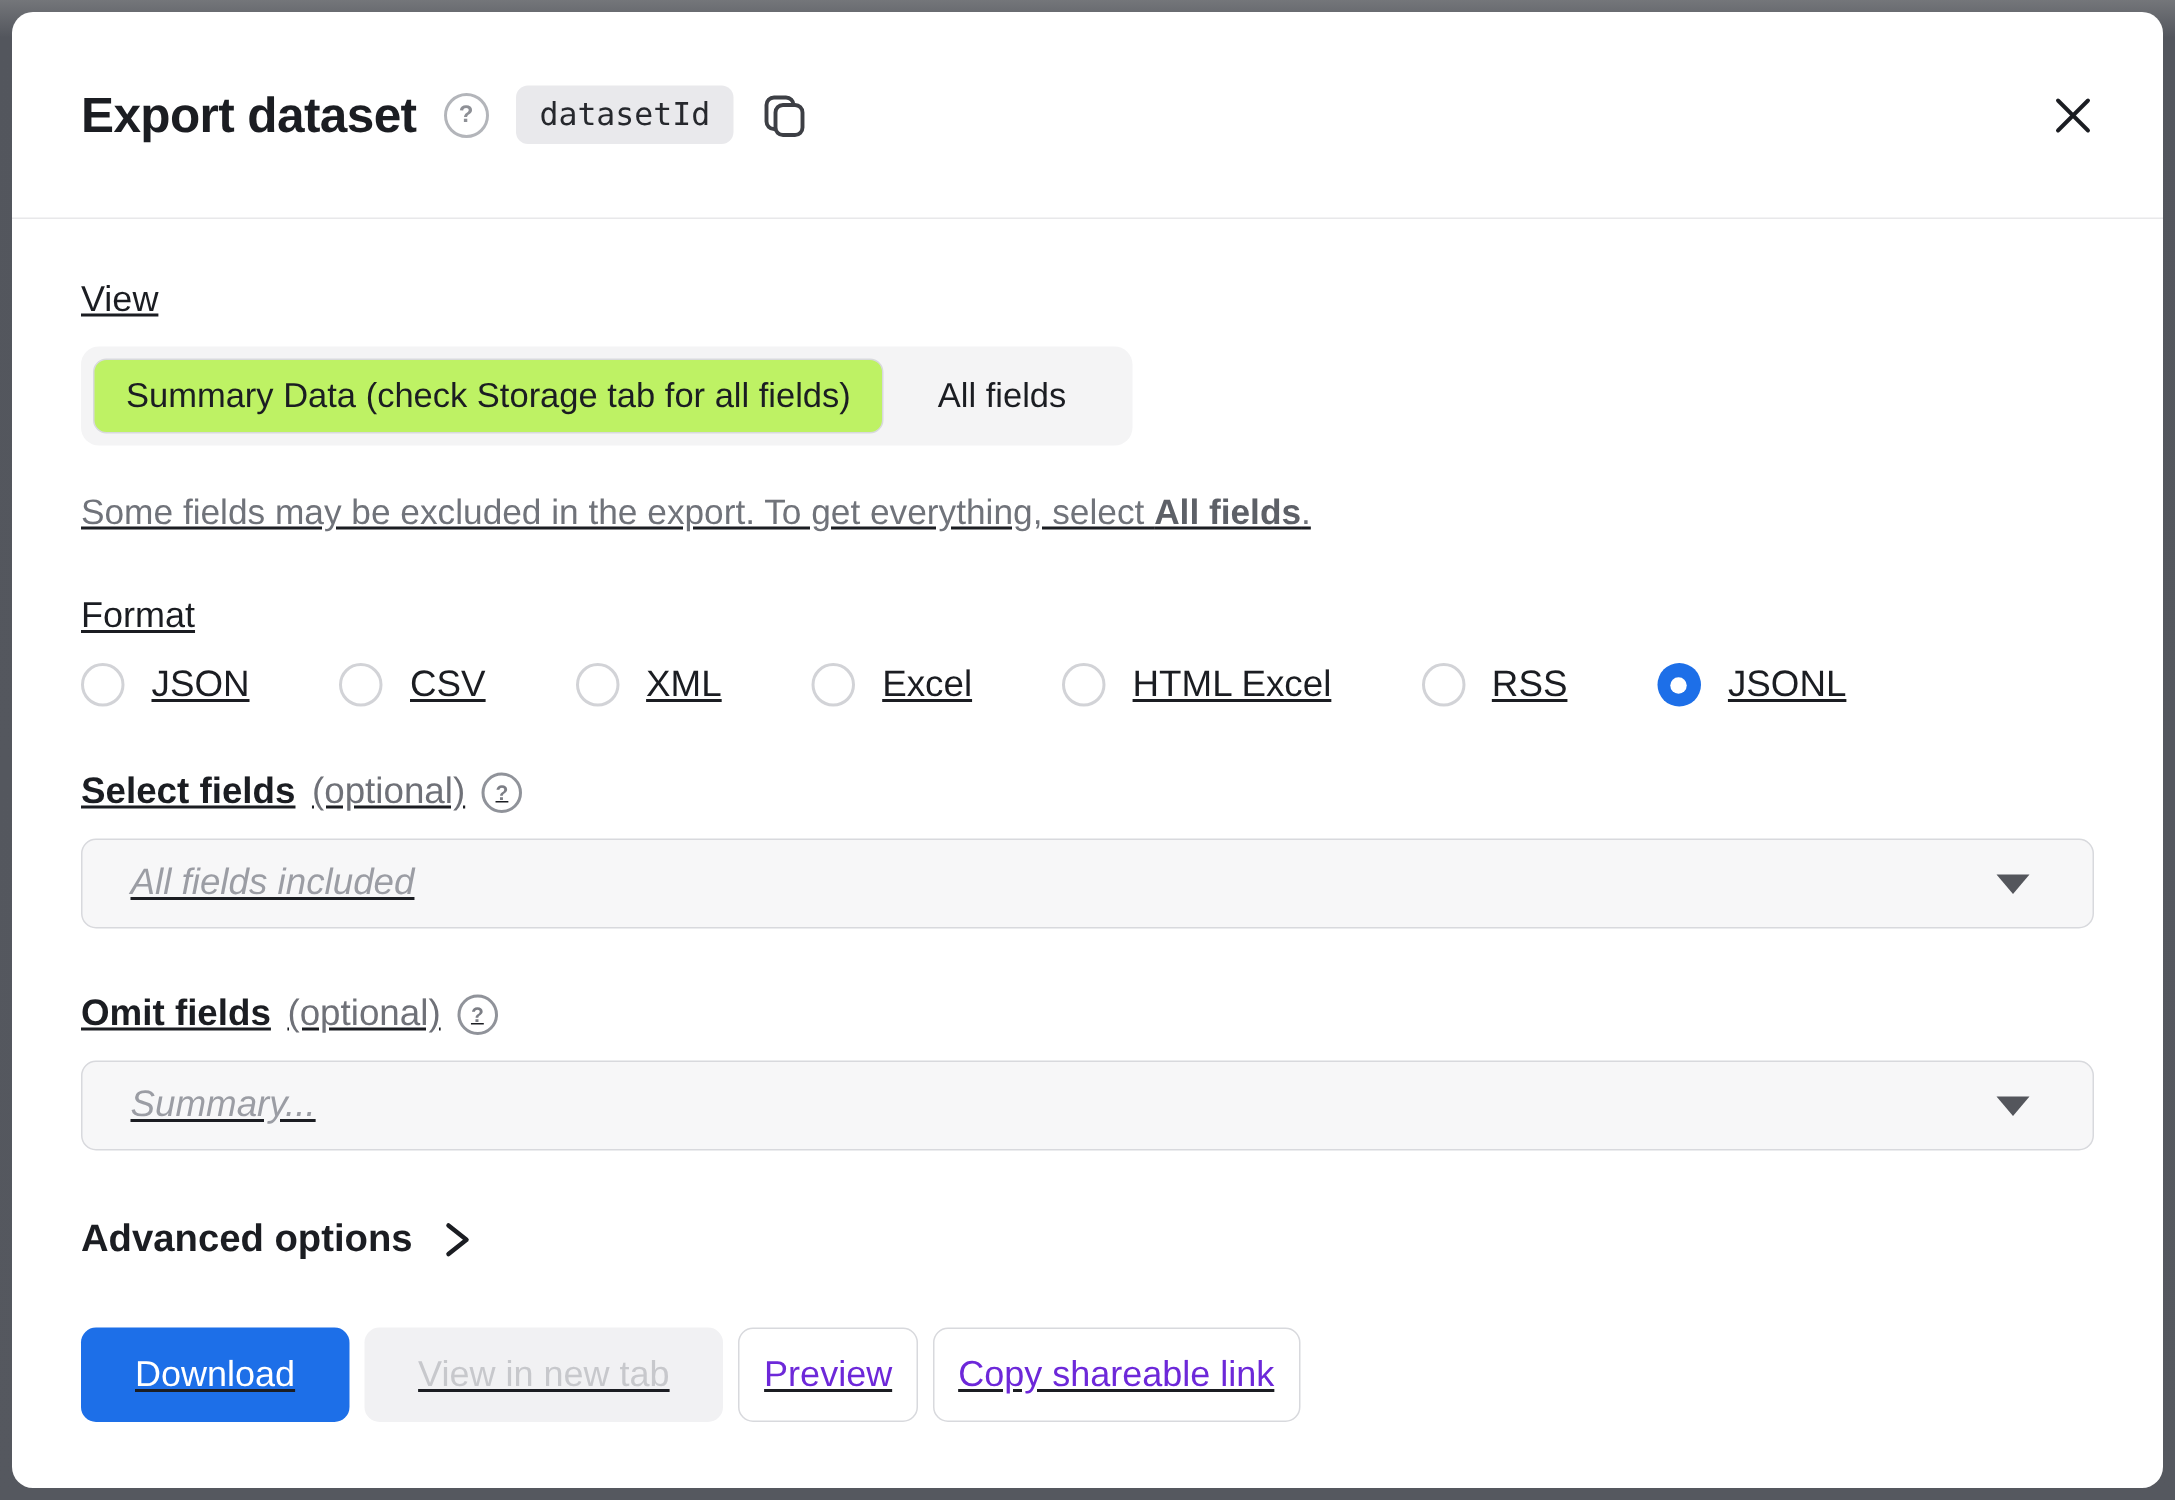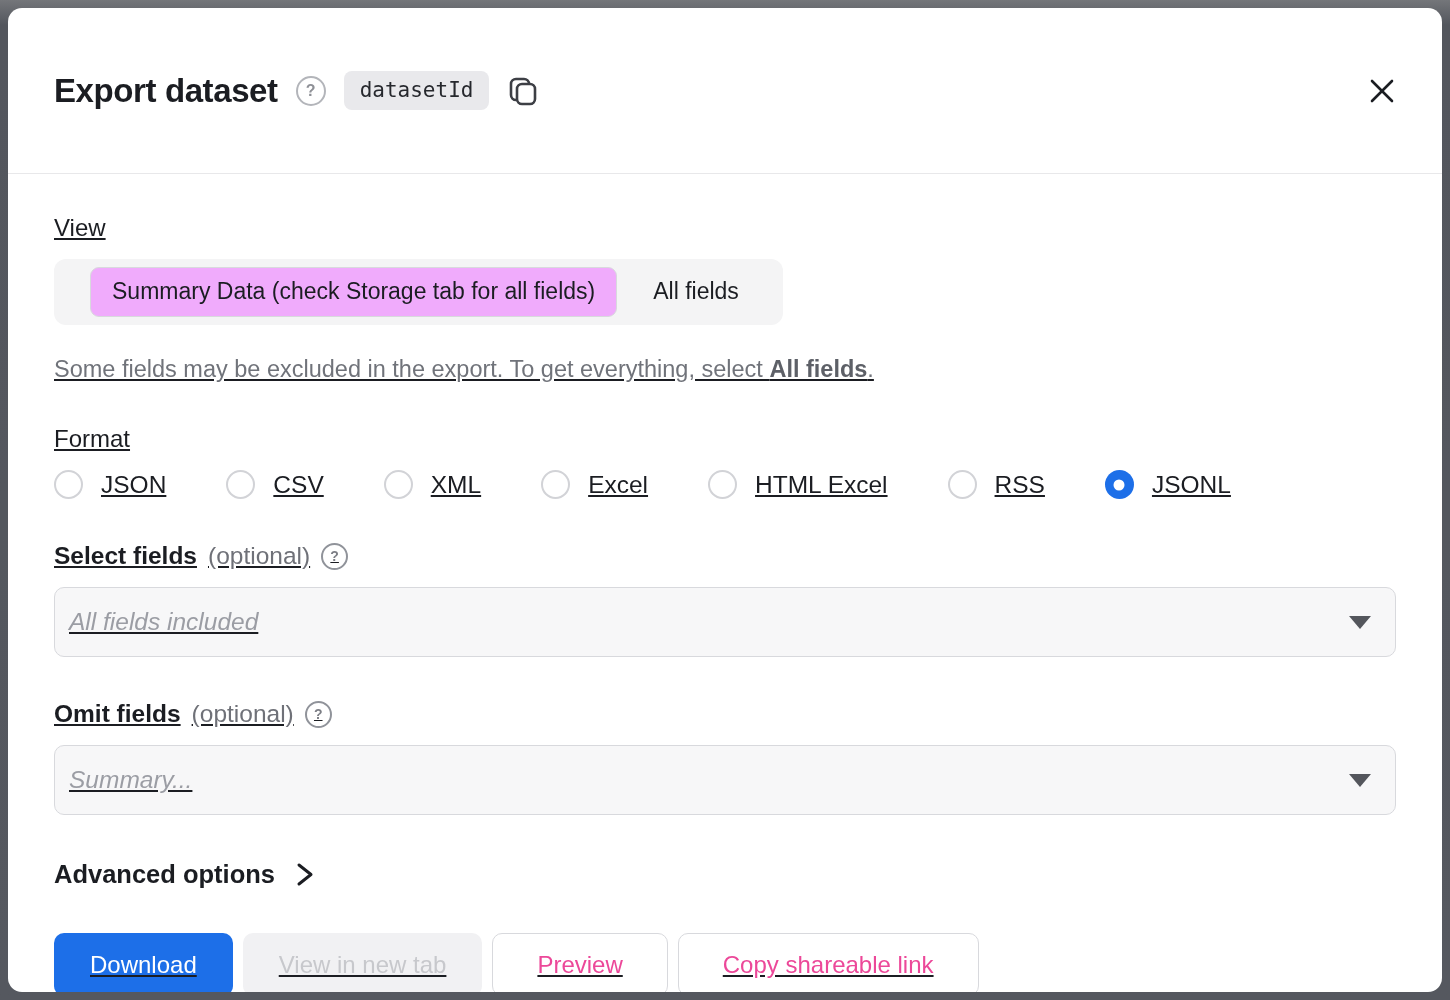--- a/index.html
+++ b/index.html
@@ -14,21 +14,21 @@
     position: absolute;
     inset: 8px;
     background: #ffffff;
     border-radius: 14px;
     display: flex;
     flex-direction: column;
     overflow: hidden;
   }
   
   .modal-header {
-    height: 166px;
+    height: 138px;
     flex: 0 0 auto;
     display: flex;
     align-items: center;
     gap: 18px;
     padding: 0 46px;
     border-bottom: 1px solid #e8e8ea;
   }
   .modal-title {
     font-size: 33px;
     font-weight: 700;
@@ -71,25 +71,24 @@
     border-radius: 12px;
     padding: 8px;
   }
   .segment {
     font-size: 23px;
     display: flex; align-items: center;
     cursor: pointer;
     white-space: nowrap;
   }
   .segment.selected {
-    background: #f0abfc;
+    background: #bef264;
     border: 1px solid #d8d9dd;
     border-radius: 9px;
     padding: 10px 21px 11px;
-    margin-left: 28px;
   }
   .segment.plain { padding: 10px 36px 11px; }
   .helper-text {
     margin-top: 31px;
     font-size: 23.5px;
     color: #70737a;
   }
   .helper-text b { font-weight: 700; color: #5d6067; }
   
   .format-section { margin-top: 42px; }
@@ -135,26 +134,26 @@
   .field-label-row .optional { color: #6f7178; }
   .help-circle.small {
     width: 27px; height: 27px;
     border: 2px solid #90939a;
     color: #7c7e85;
     font-size: 14px;
   }
   
   .dropdown {
     margin-top: 17px;
-    height: 70px;
+    height: 60px;
     background: #f7f7f8;
     border: 1px solid #d8d9dd;
     border-radius: 10px;
     display: flex; align-items: center;
-    padding: 0 14px;
+    padding: 0 32px;
     cursor: pointer;
   }
   .dropdown .placeholder {
     flex: 1;
     font-style: italic;
     font-size: 24.5px;
     color: #9b9da4;
   }
   .caret-down {
     width: 0; height: 0;
@@ -197,22 +196,22 @@
   }
   .btn-disabled {
     background: #f1f1f3;
     color: #c7c8cc;
     padding: 0 36px;
     cursor: default;
   }
   .btn-outline {
     background: #ffffff;
     border: 1px solid #d8d9dd;
-    color: #ec4899;
-    padding: 0 44px;
+    color: #6d28d9;
+    padding: 0 16px;
   }
 </style>
 </head>
 <body>
 
 <div class="modal">
 
   <div class="modal-header">
     <div class="modal-title">Export dataset</div>
     <div class="help-circle">?</div>

